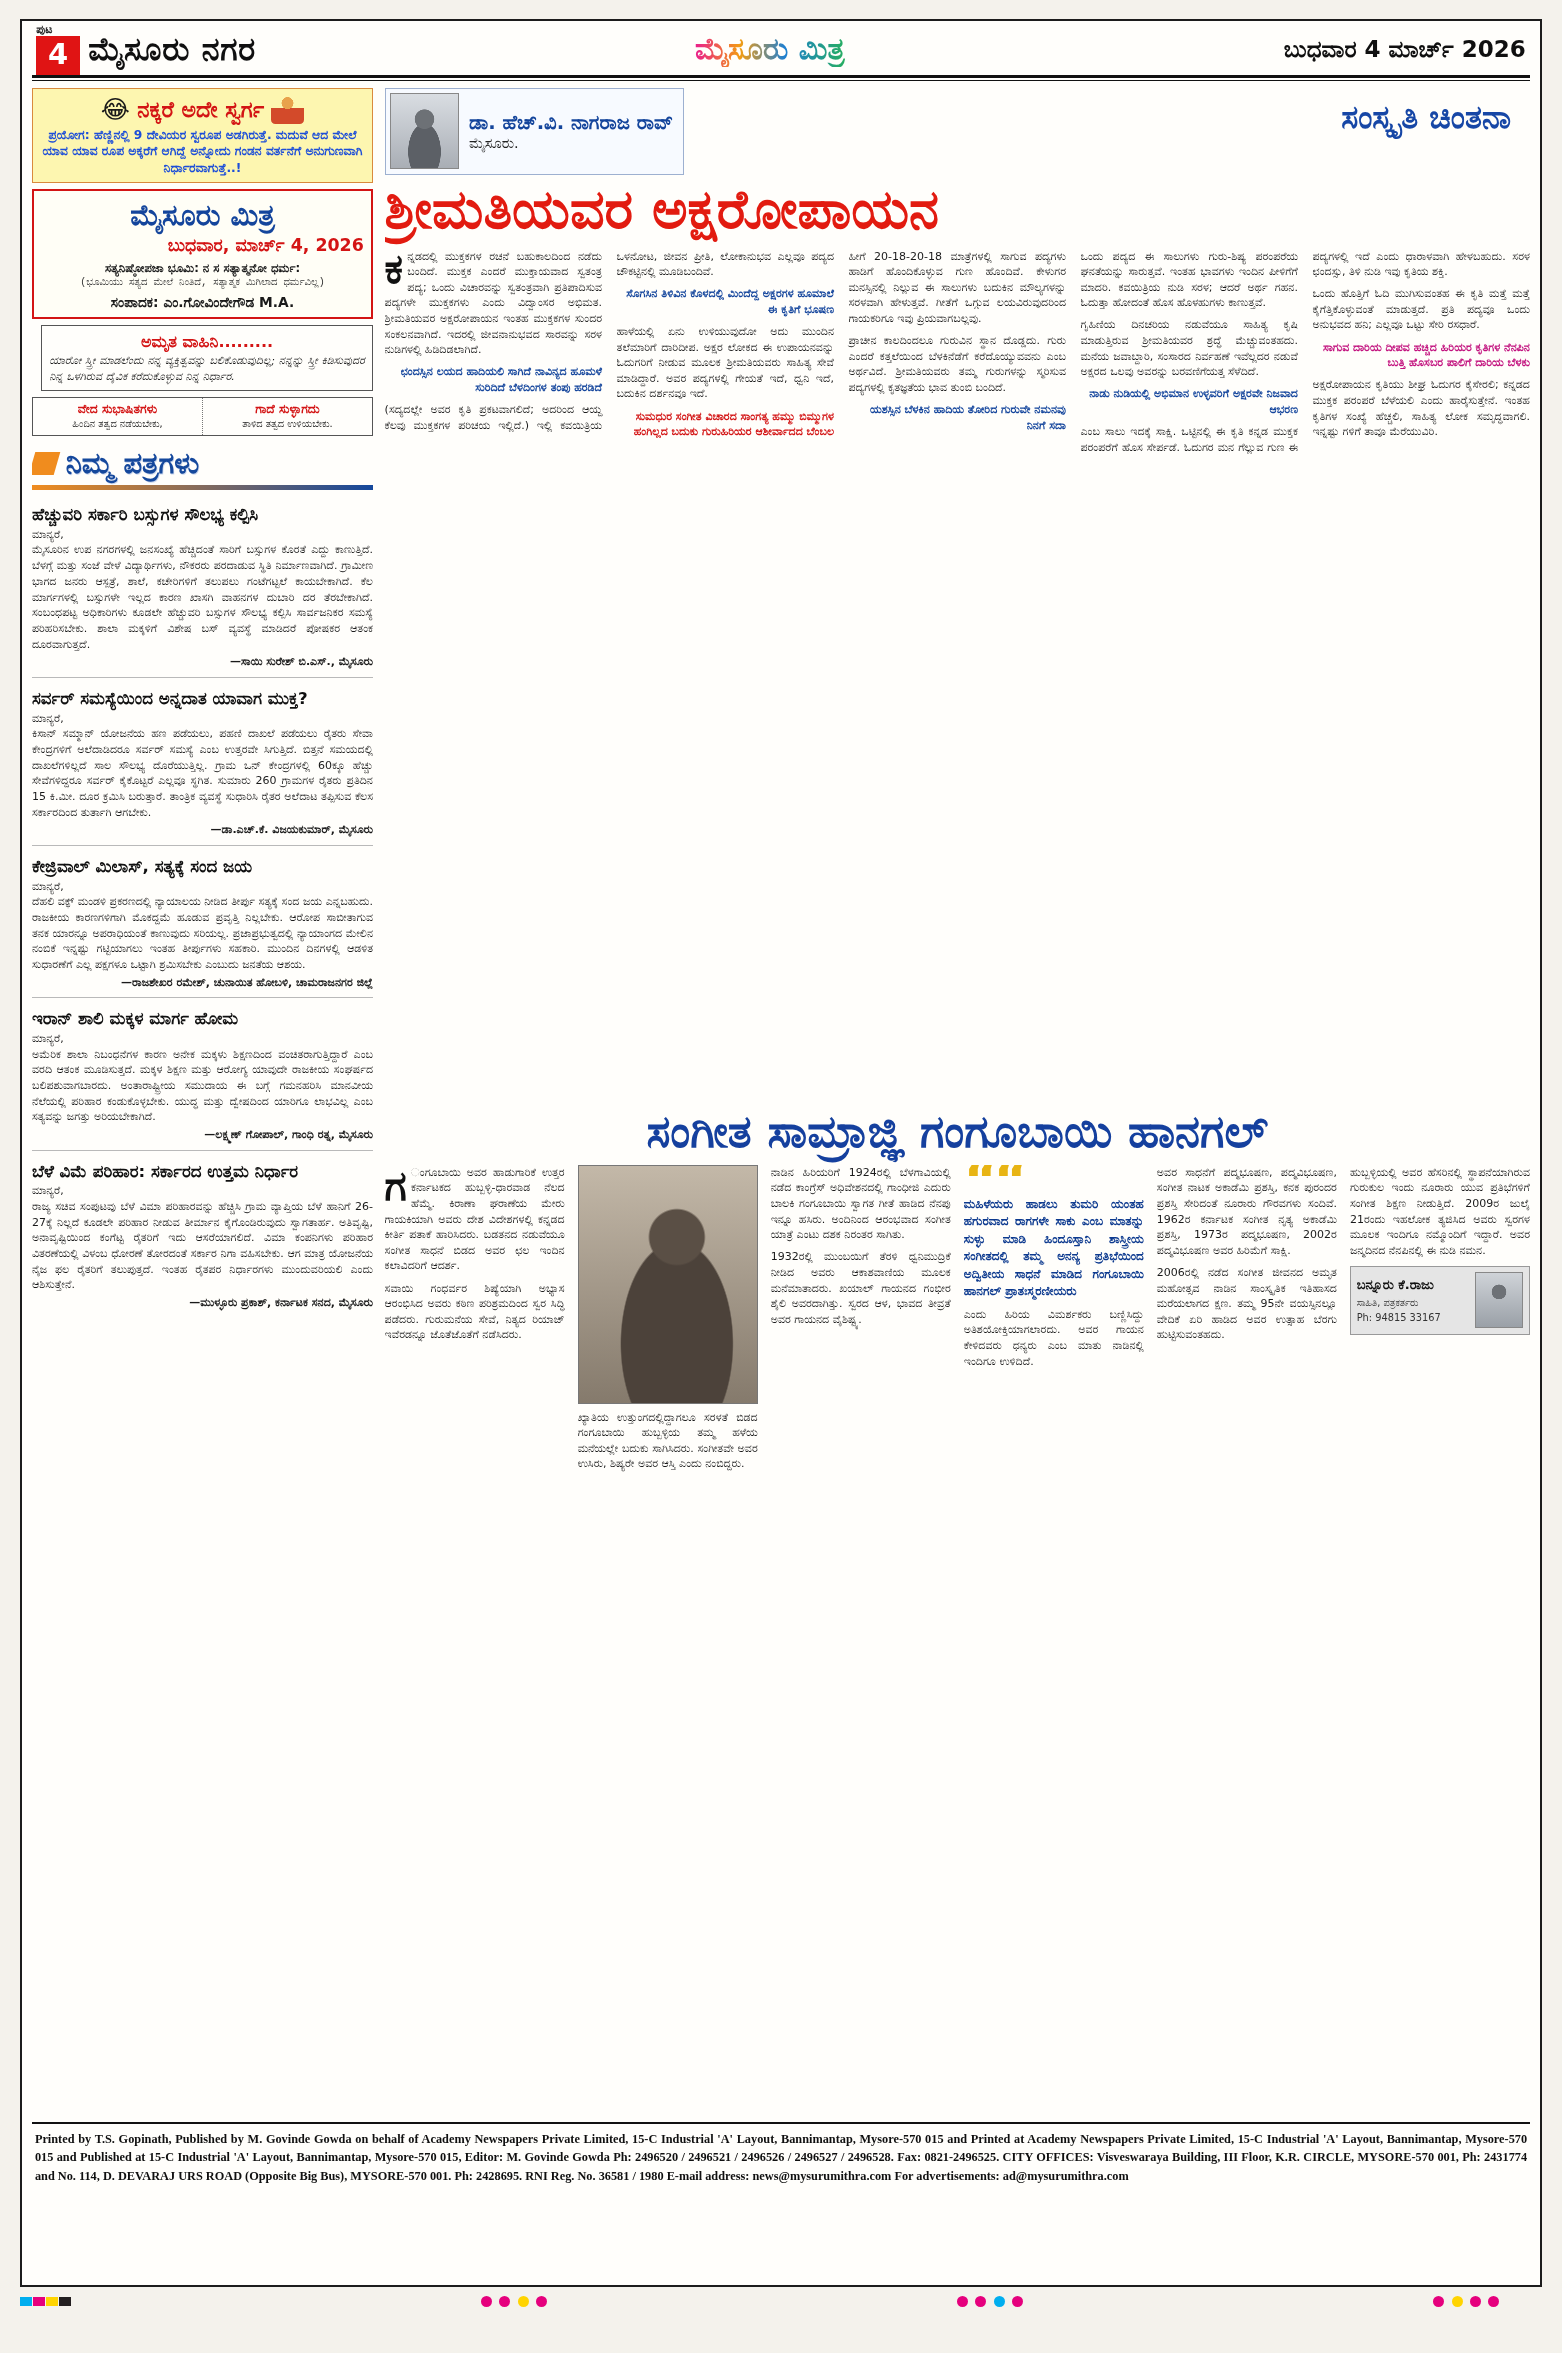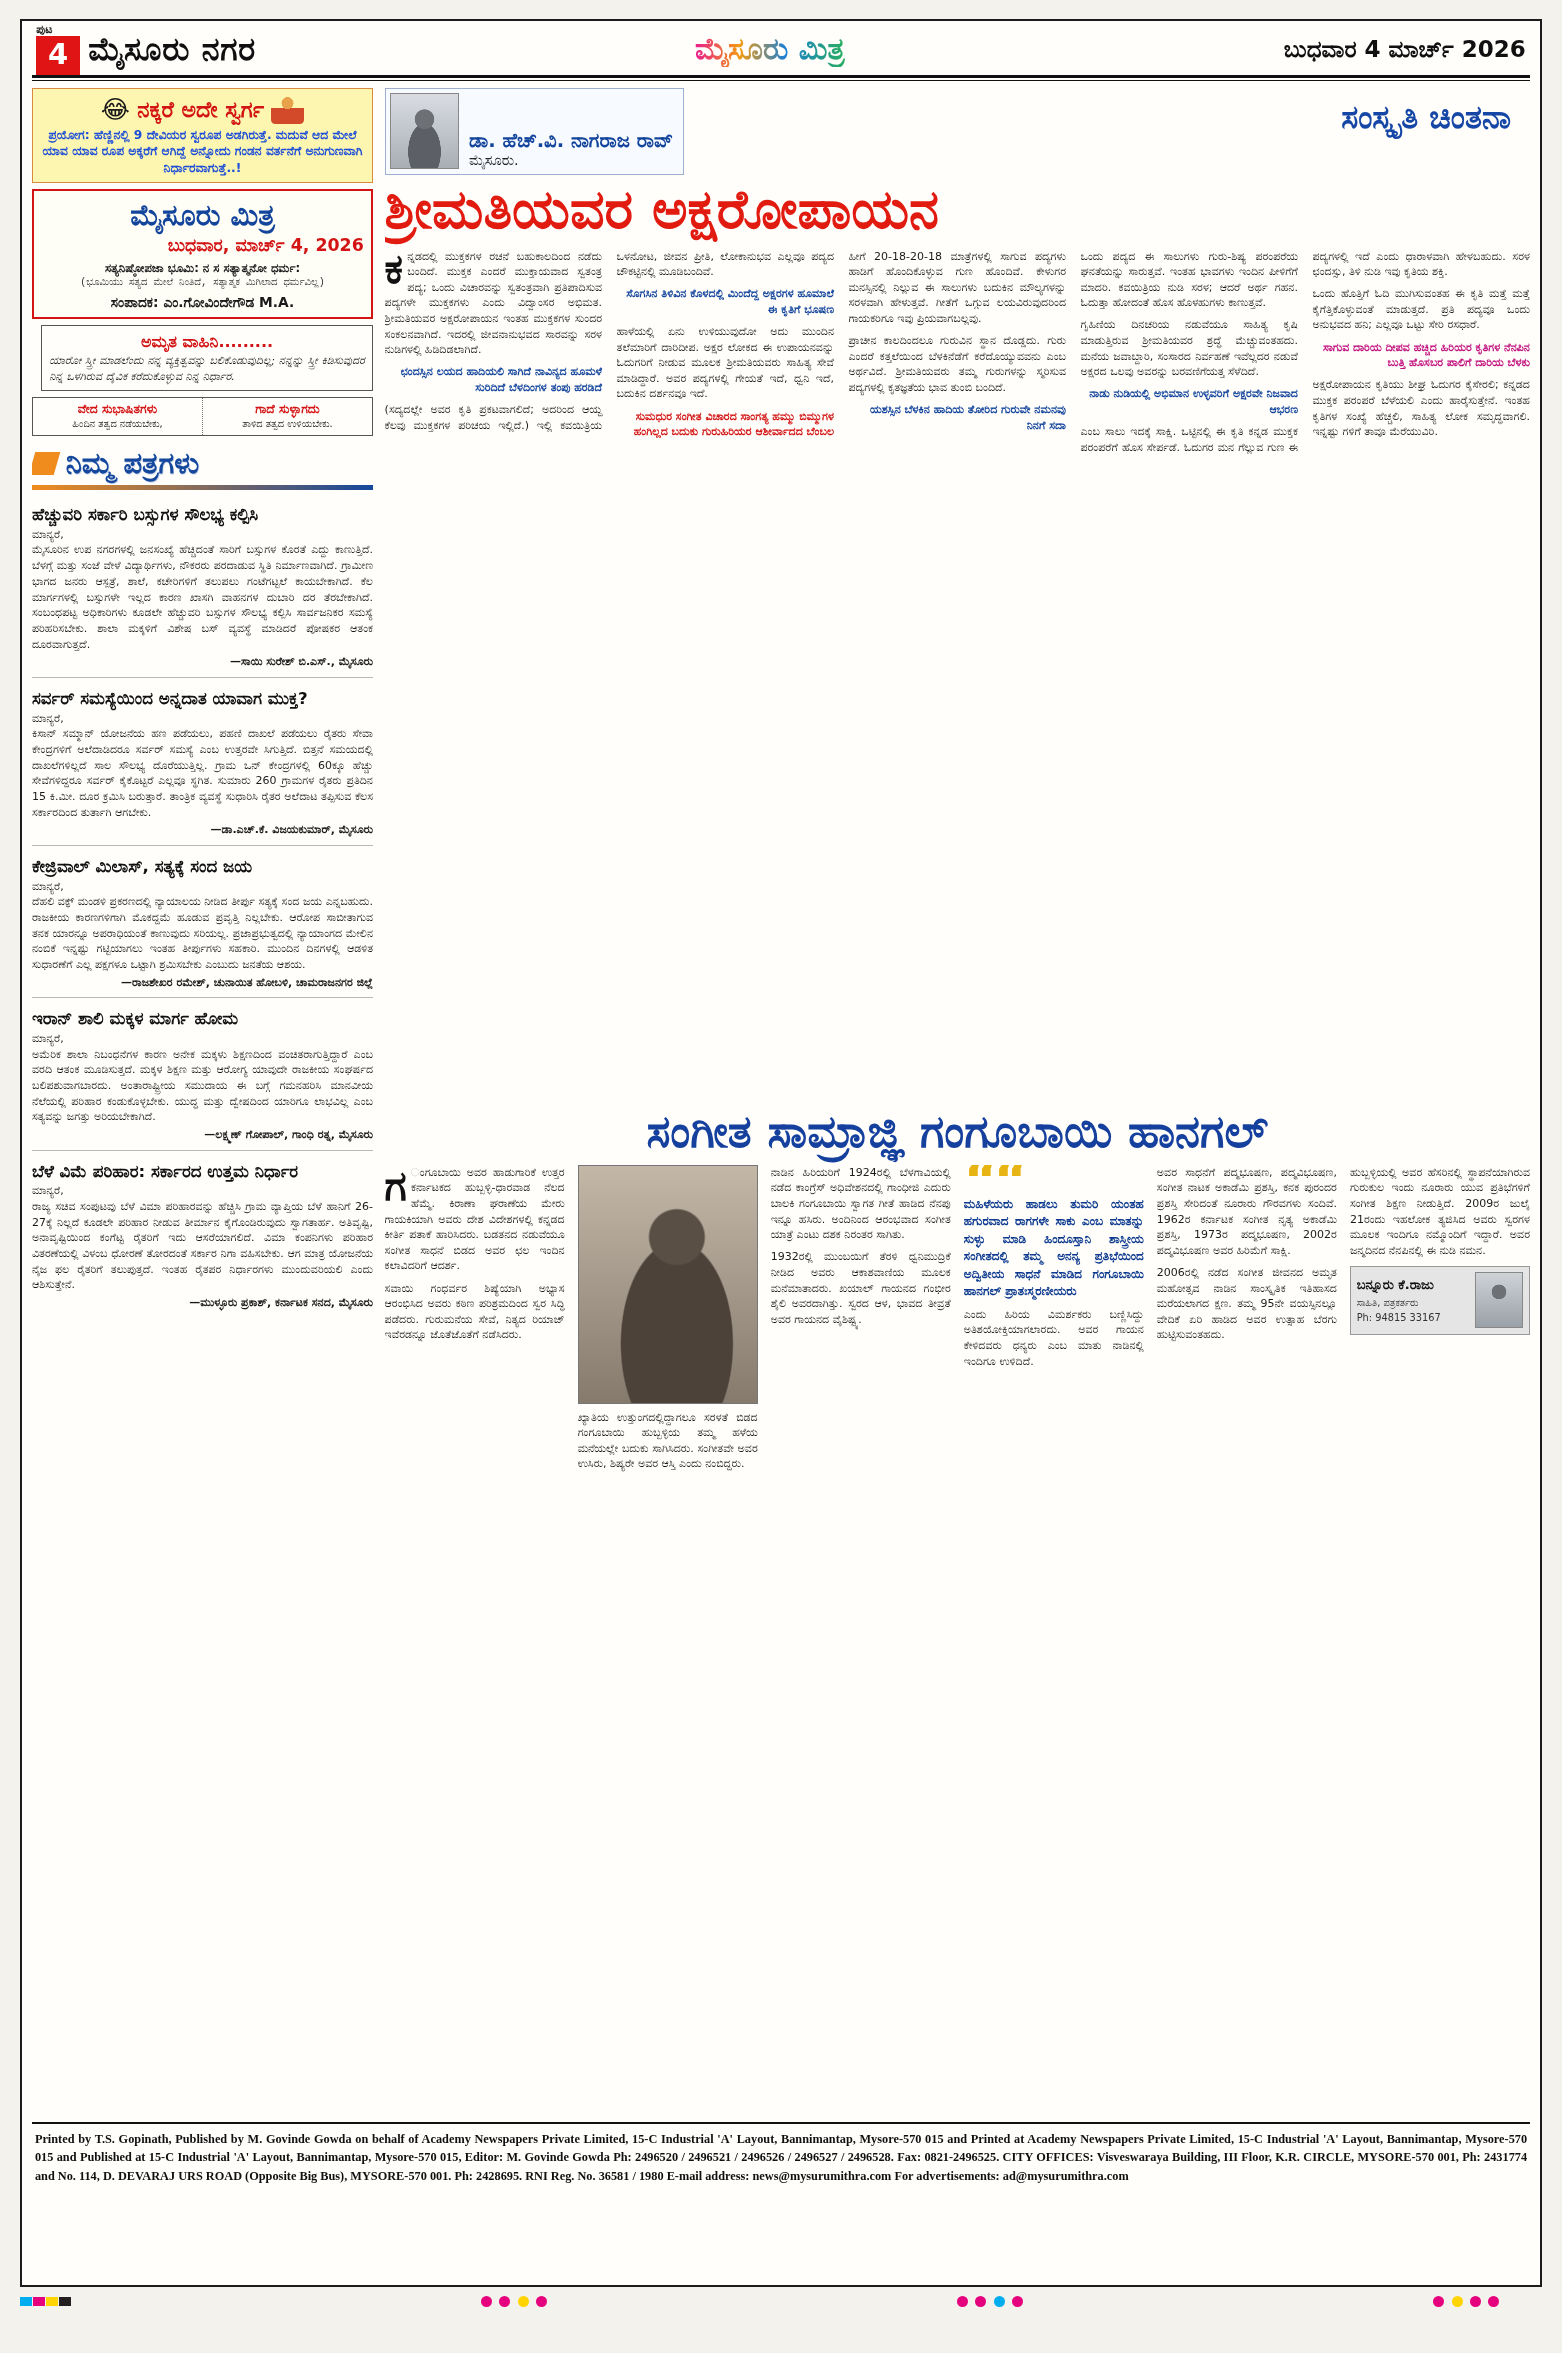--- a/index.html
+++ b/index.html
@@ -54,21 +54,21 @@
 
   .letters{flex:1;overflow:hidden;margin-top:4.3px;}
   .letter h3{font-size:16.7px;margin:10px 0 2.9px;color:#101010;line-height:1.25;}
   .letter .salute{font-size:11px;margin:0 0 1.4px;}
   .letter .lbody{font-size:11px;line-height:1.43;text-align:justify;margin:0;}
   .letter .sig{font-size:11px;font-weight:bold;text-align:right;margin:2.9px 0 0;}
   .letter-div{border:none;border-top:0.7px solid #b9b9b9;margin:8.7px 0 0;}
 
   
   .a1-top{display:flex;justify-content:space-between;align-items:flex-start;}
-  .byline{display:flex;gap:10px;align-items:flex-end;border:0.7px solid #9db0d0;padding:4.3px 10px 4.3px 4.3px;background:#f7faff;}
+  .byline{display:flex;gap:10px;align-items:center;border:0.7px solid #9db0d0;padding:4.3px 10px 4.3px 4.3px;background:#f7faff;}
   .author-photo{width:67px;height:74px;flex:none;border:0.7px solid #888;background:radial-gradient(circle at 50% 34%,#6d7176 16%,transparent 17%),radial-gradient(ellipse at 50% 78%,#5c6066 34%,transparent 35%),linear-gradient(180deg,#d9dde2,#a9aeb5);}
   .by-name{font-size:19.6px;font-weight:bold;color:#14459c;line-height:1.2;}
   .by-place{font-size:14.5px;color:#222;}
   .kicker{font-size:32px;font-weight:bold;color:#1747a6;padding:10px 19px 0 0;}
   .a1-headline{font-size:54px;font-weight:bold;color:#e21b10;margin:7.2px 0 10px;line-height:1.05;}
   .a1-body{column-count:5;column-gap:14.5px;font-size:11px;line-height:1.42;text-align:justify;height:846px;overflow:hidden;}
   .a1-body p{margin:0 0 6.5px;}
   .dc{float:left;font-size:41px;line-height:0.9;font-weight:bold;padding:2.9px 4.3px 0 0;color:#111;}
   .t-blue{color:#14459c;font-weight:bold;}
   .t-red{color:#d31414;font-weight:bold;}

